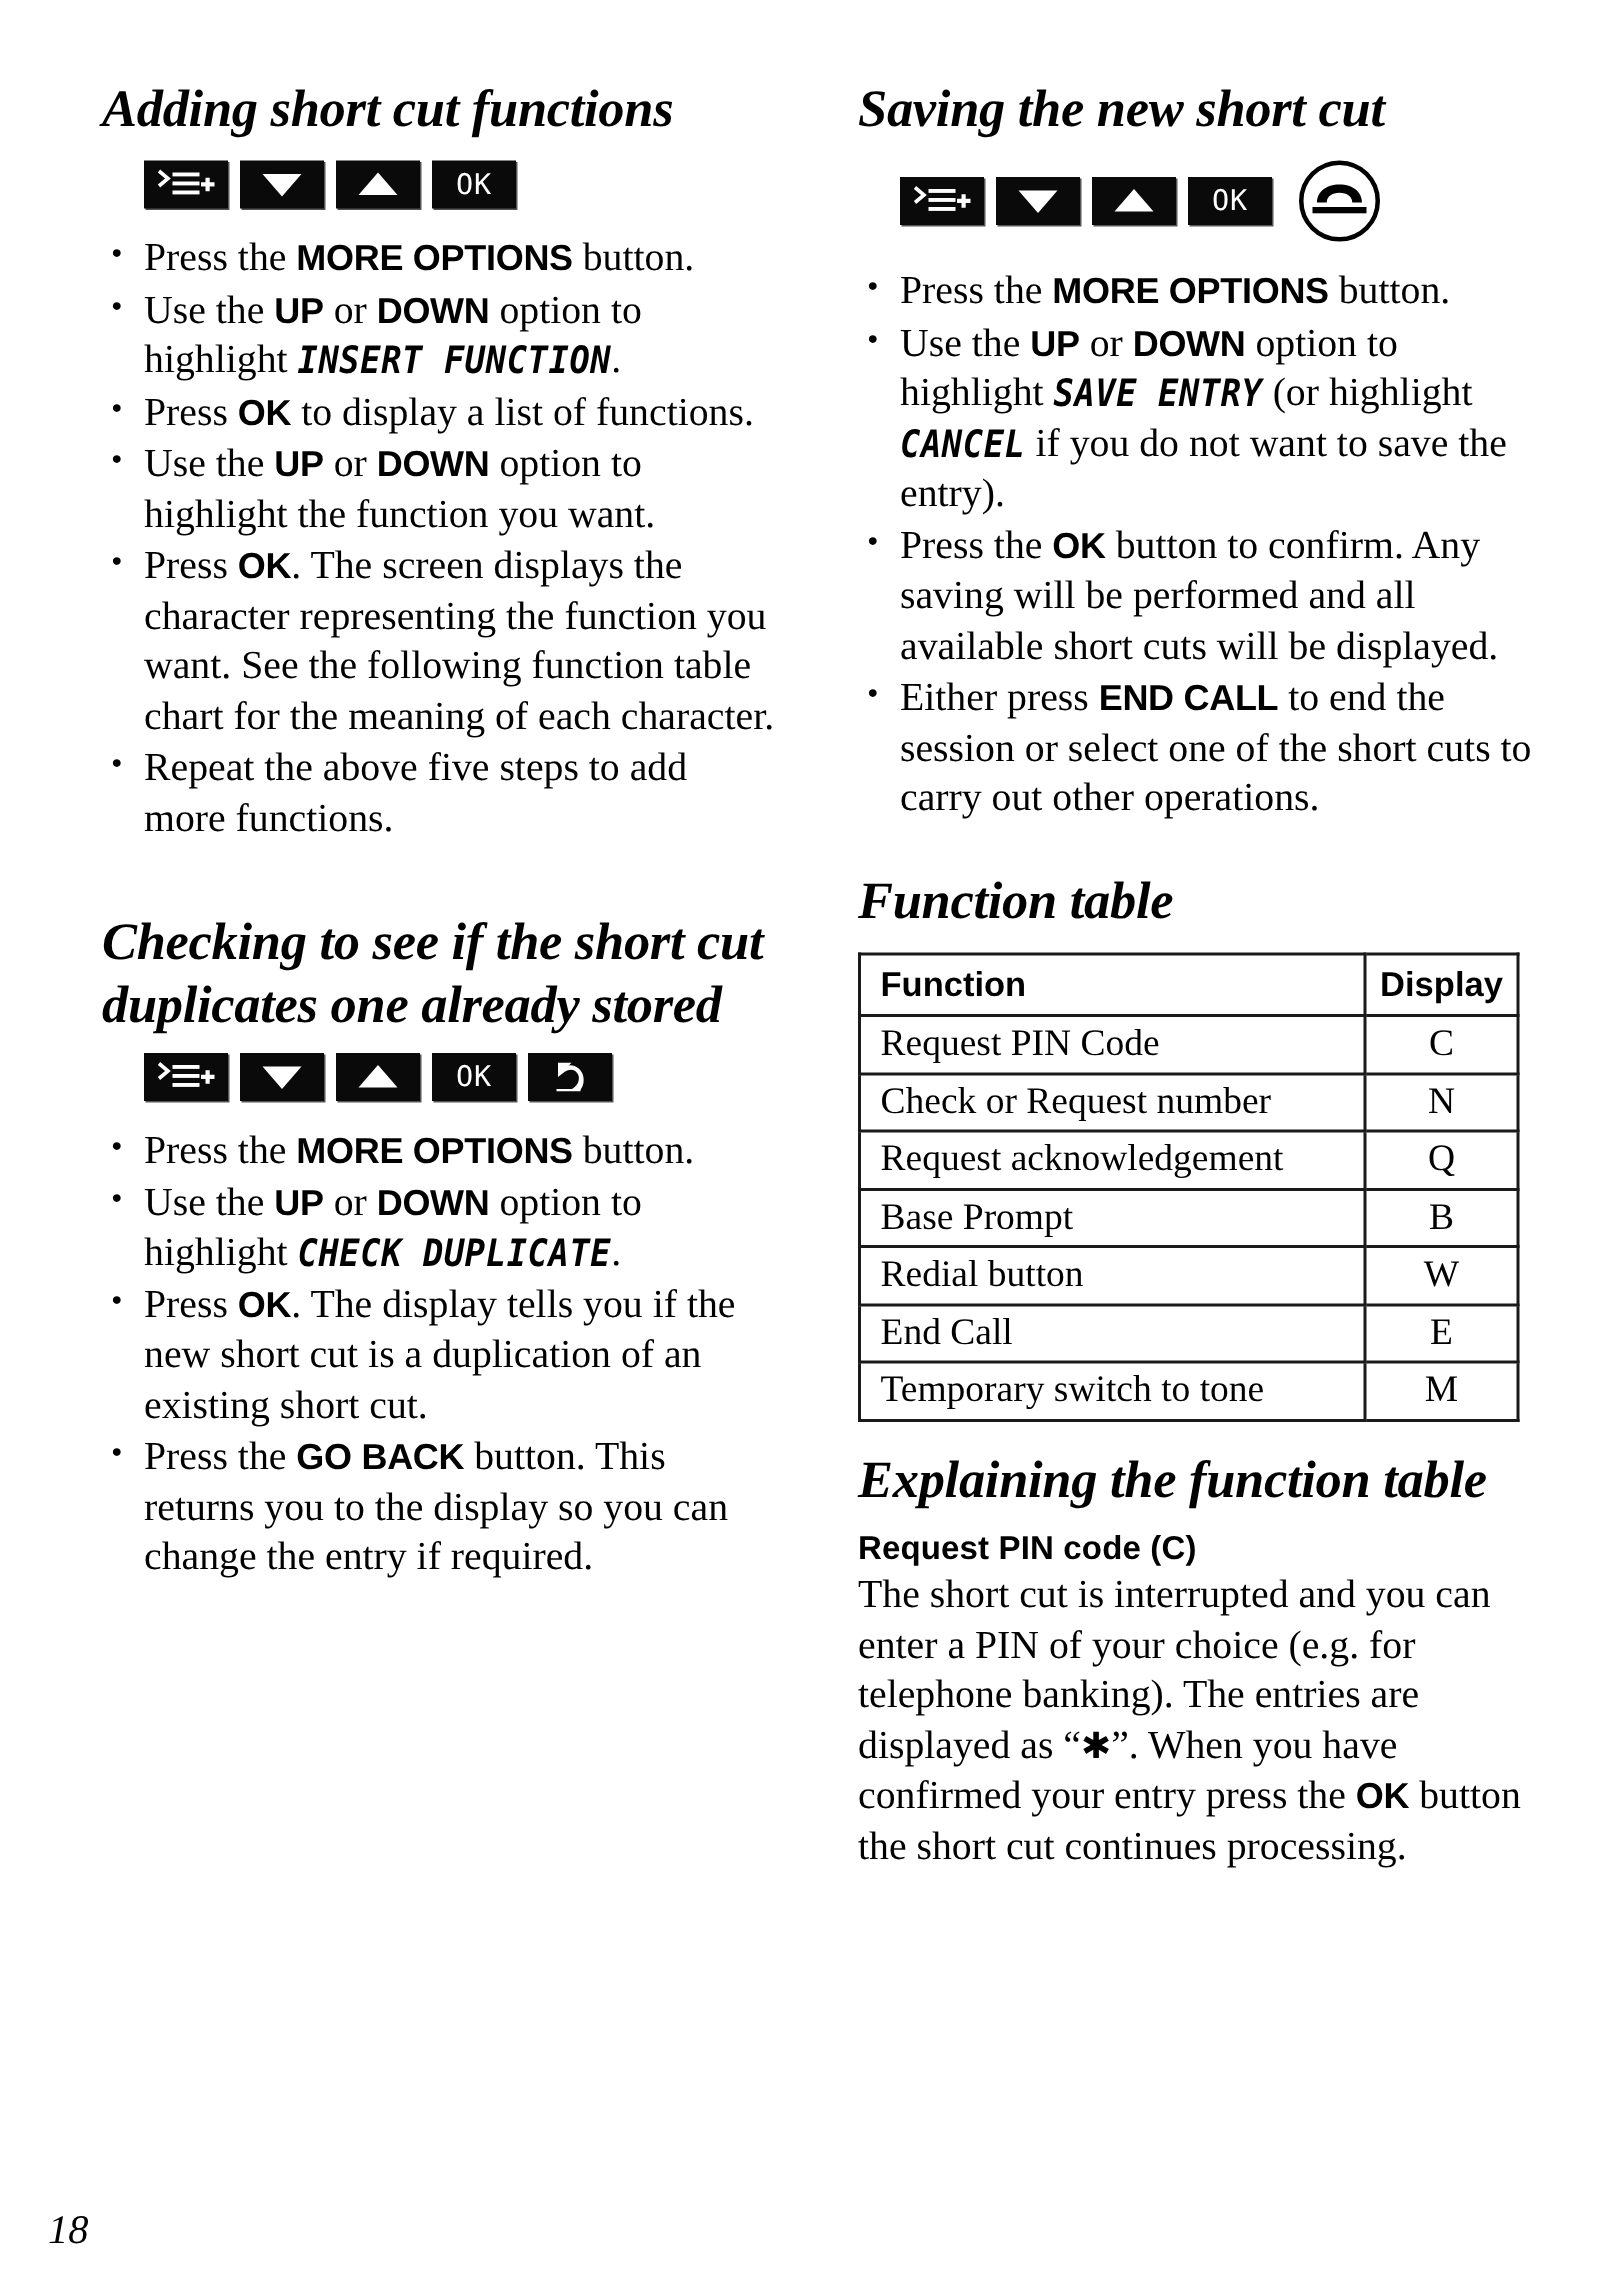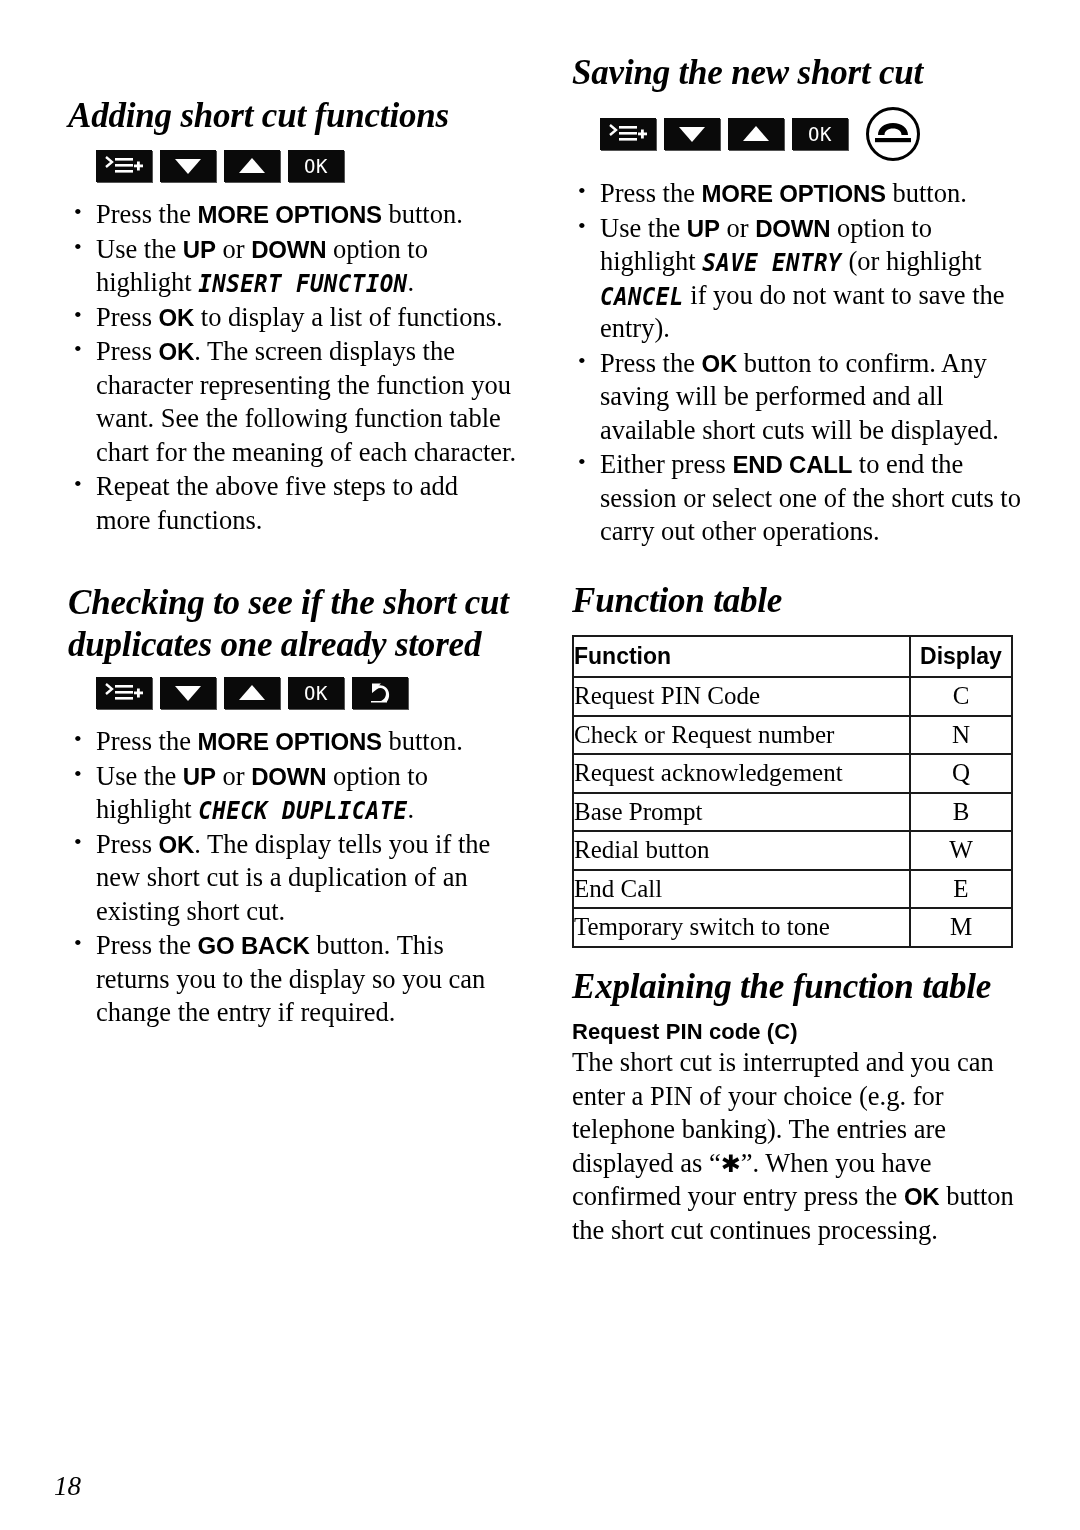--- a/index.html
+++ b/index.html
@@ -20,21 +20,21 @@
     position: absolute;
     inset: 0;
   }
 
   
   .col {
     position: absolute;
     top: 52px;
     width: 450px;
   }
-  .col-left  { left: 68px; margin-top: 43px; }
+  .col-left  { left: 68px; }
   .col-right { left: 572px; }
 
   
   h2.section-title {
     font-family: "Liberation Serif", serif;
     font-style: italic;
     font-weight: bold;
     font-size: 35px;
     line-height: 1.18;
     margin: 0 0 14px 0;
@@ -156,32 +156,33 @@
   table.fn-table th {
     font-family: "Liberation Sans", sans-serif;
     font-weight: bold;
     font-size: 23px;
     padding-top: 4px;
     padding-bottom: 5px;
   }
   table.fn-table th.c-fn,
   table.fn-table td.c-fn {
     text-align: left;
+    padding-left: 13px;
     border-radius: 10px;
   }
   table.fn-table th.c-disp,
   table.fn-table td.c-disp {
     text-align: center;
     width: 100px;
   }
 
   
   .page-number {
     position: absolute;
-    left: 54px;
+    left: 32px;
     bottom: 28px;
     font-family: "Liberation Serif", serif;
     font-style: italic;
     font-size: 27px;
   }
 </style>
 </head>
 <body>
 
 <div class="page">
@@ -213,20 +214,21 @@
       </span>
       <span class="key">
         <span class="key-ok">OK</span>
       </span>
     </div>
 
     <ul class="steps">
       <li>Press the <span class="b">MORE OPTIONS</span> button.</li>
       <li>Use the <span class="b">UP</span> or <span class="b">DOWN</span> option to highlight <span class="lcd">INSERT FUNCTION</span>.</li>
       <li>Press <span class="b">OK</span> to display a list of functions.</li>
+      <li>Use the <span class="b">UP</span> or <span class="b">DOWN</span> option to highlight the function you want.</li>
       <li>Press <span class="b">OK</span>. The screen displays the character representing the function you want. See the following function table chart for the meaning of each character.</li>
       <li>Repeat the above five steps to add more functions.</li>
     </ul>
 
     <div class="spacer-lg"></div>
 
     <h2 class="section-title tight">Checking to see if the short cut duplicates one already stored</h2>
 
     <div class="icon-row">
       <span class="key">

